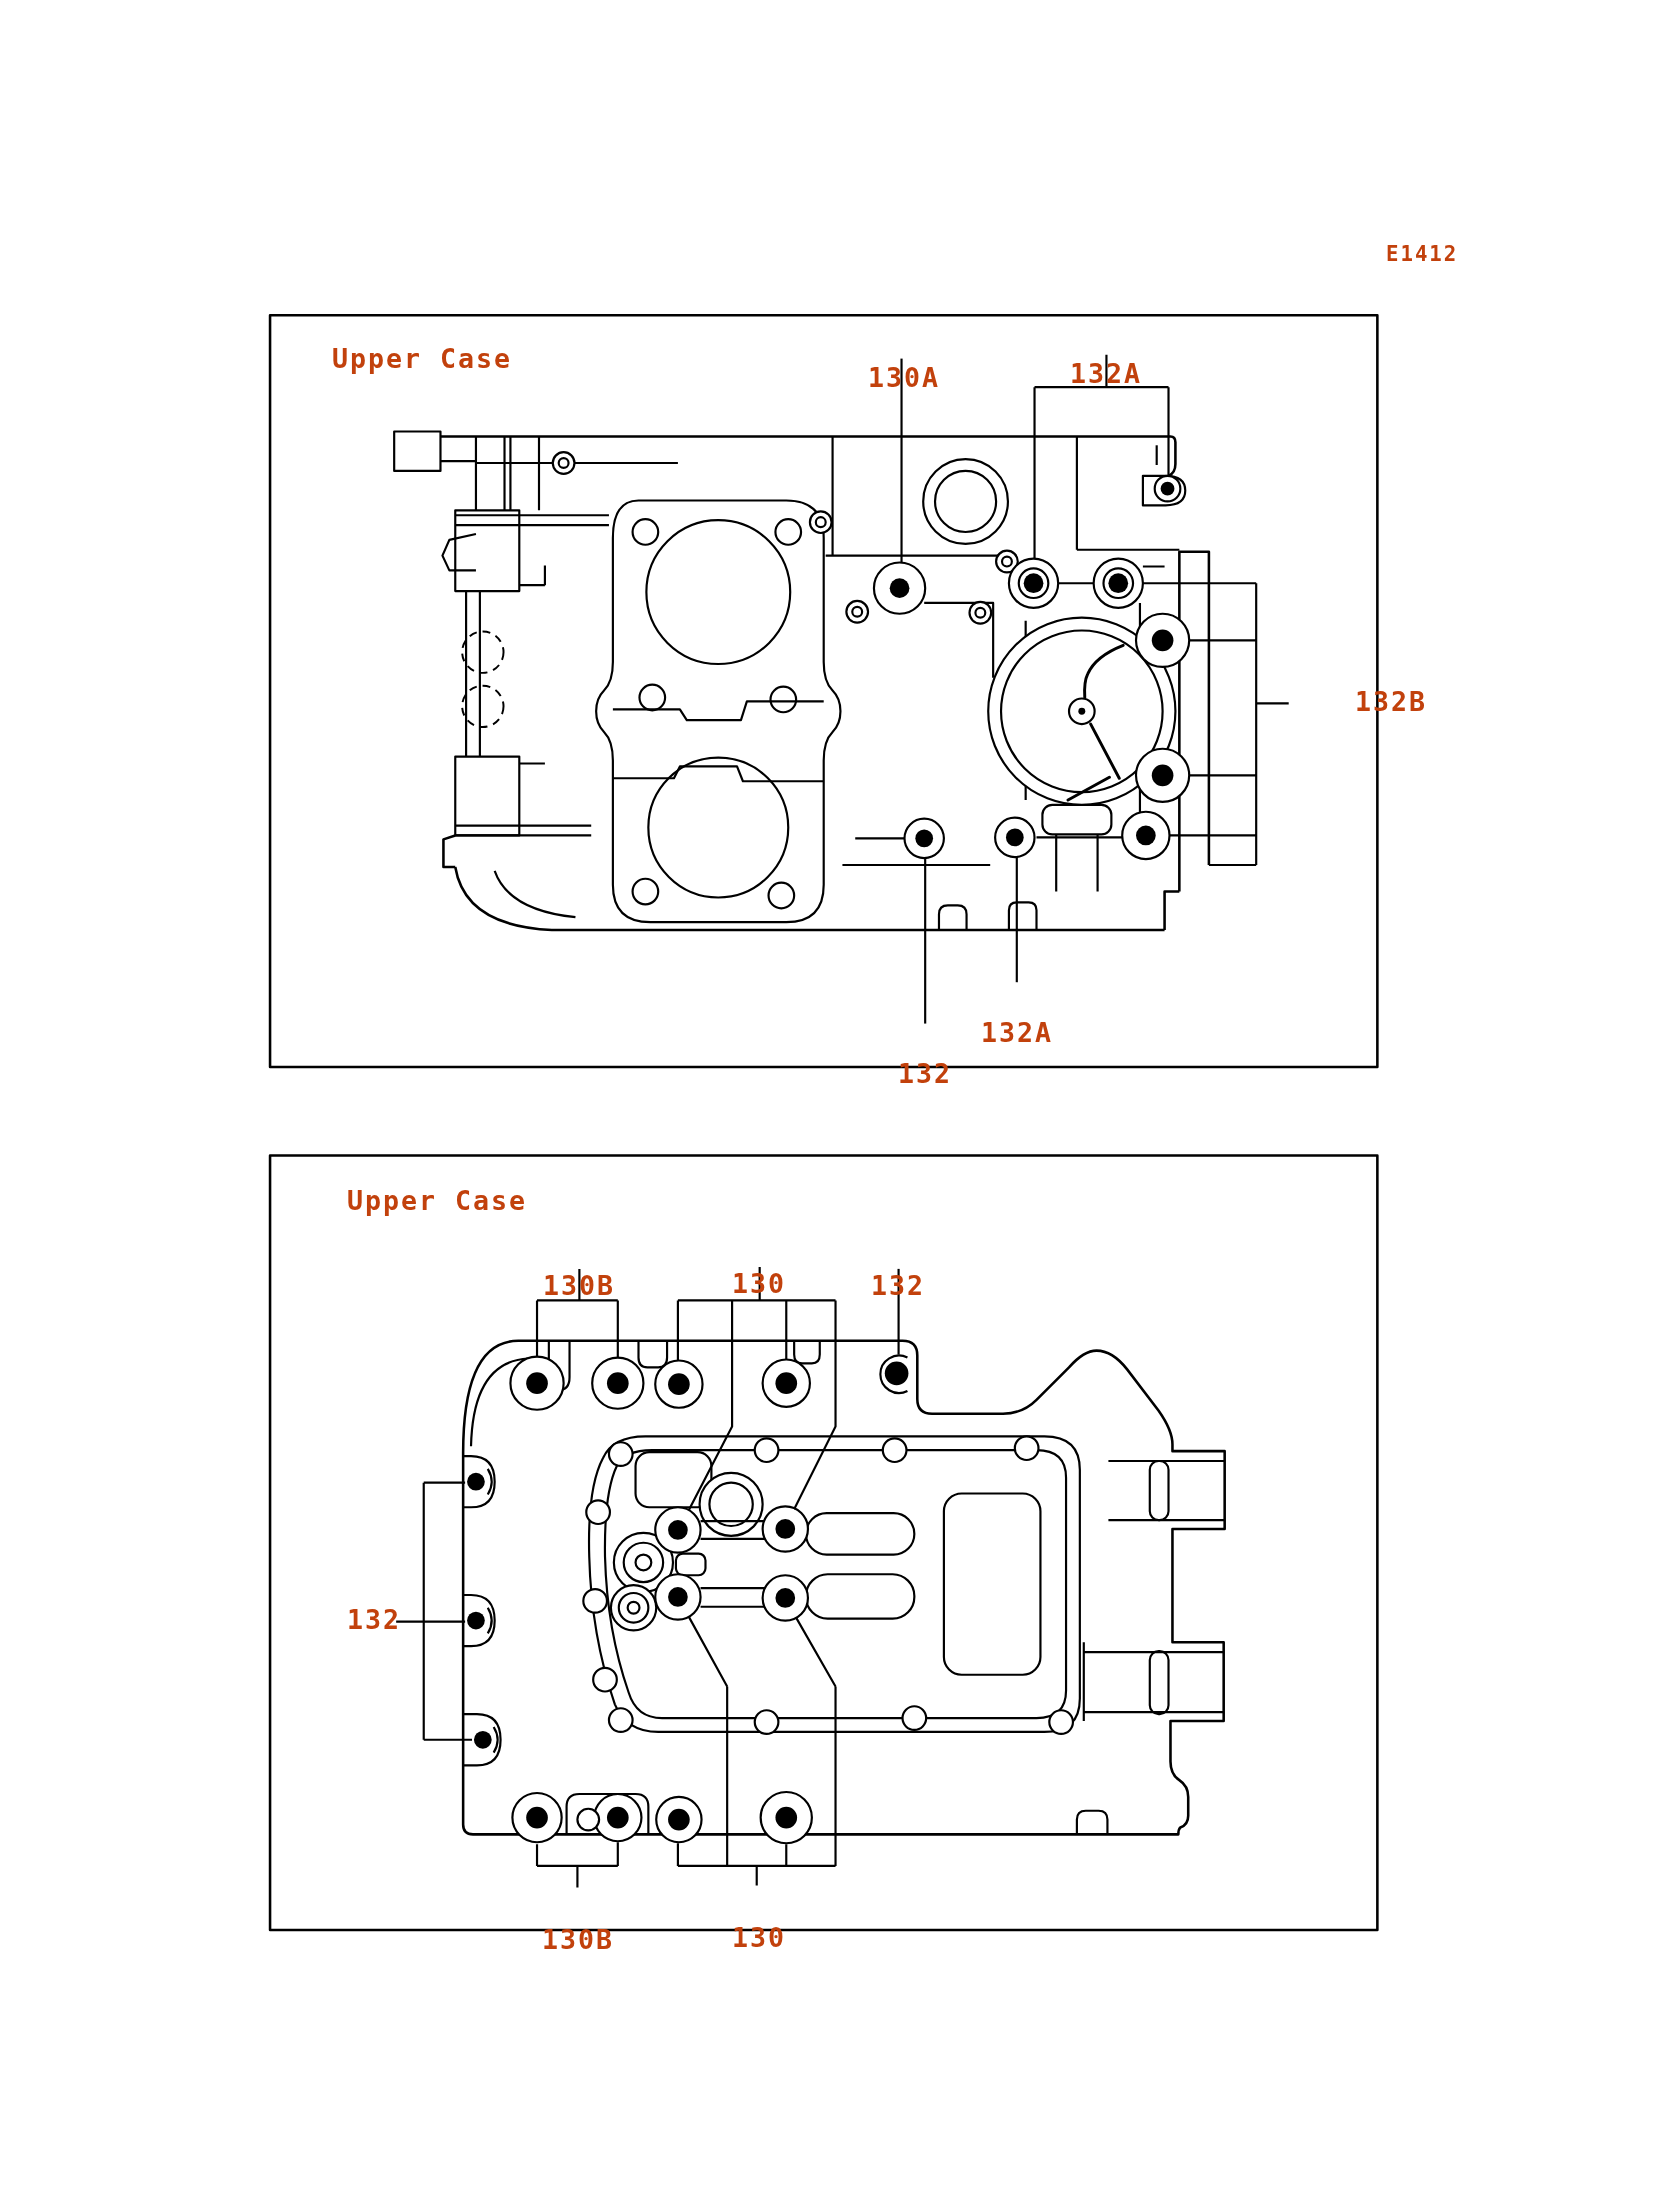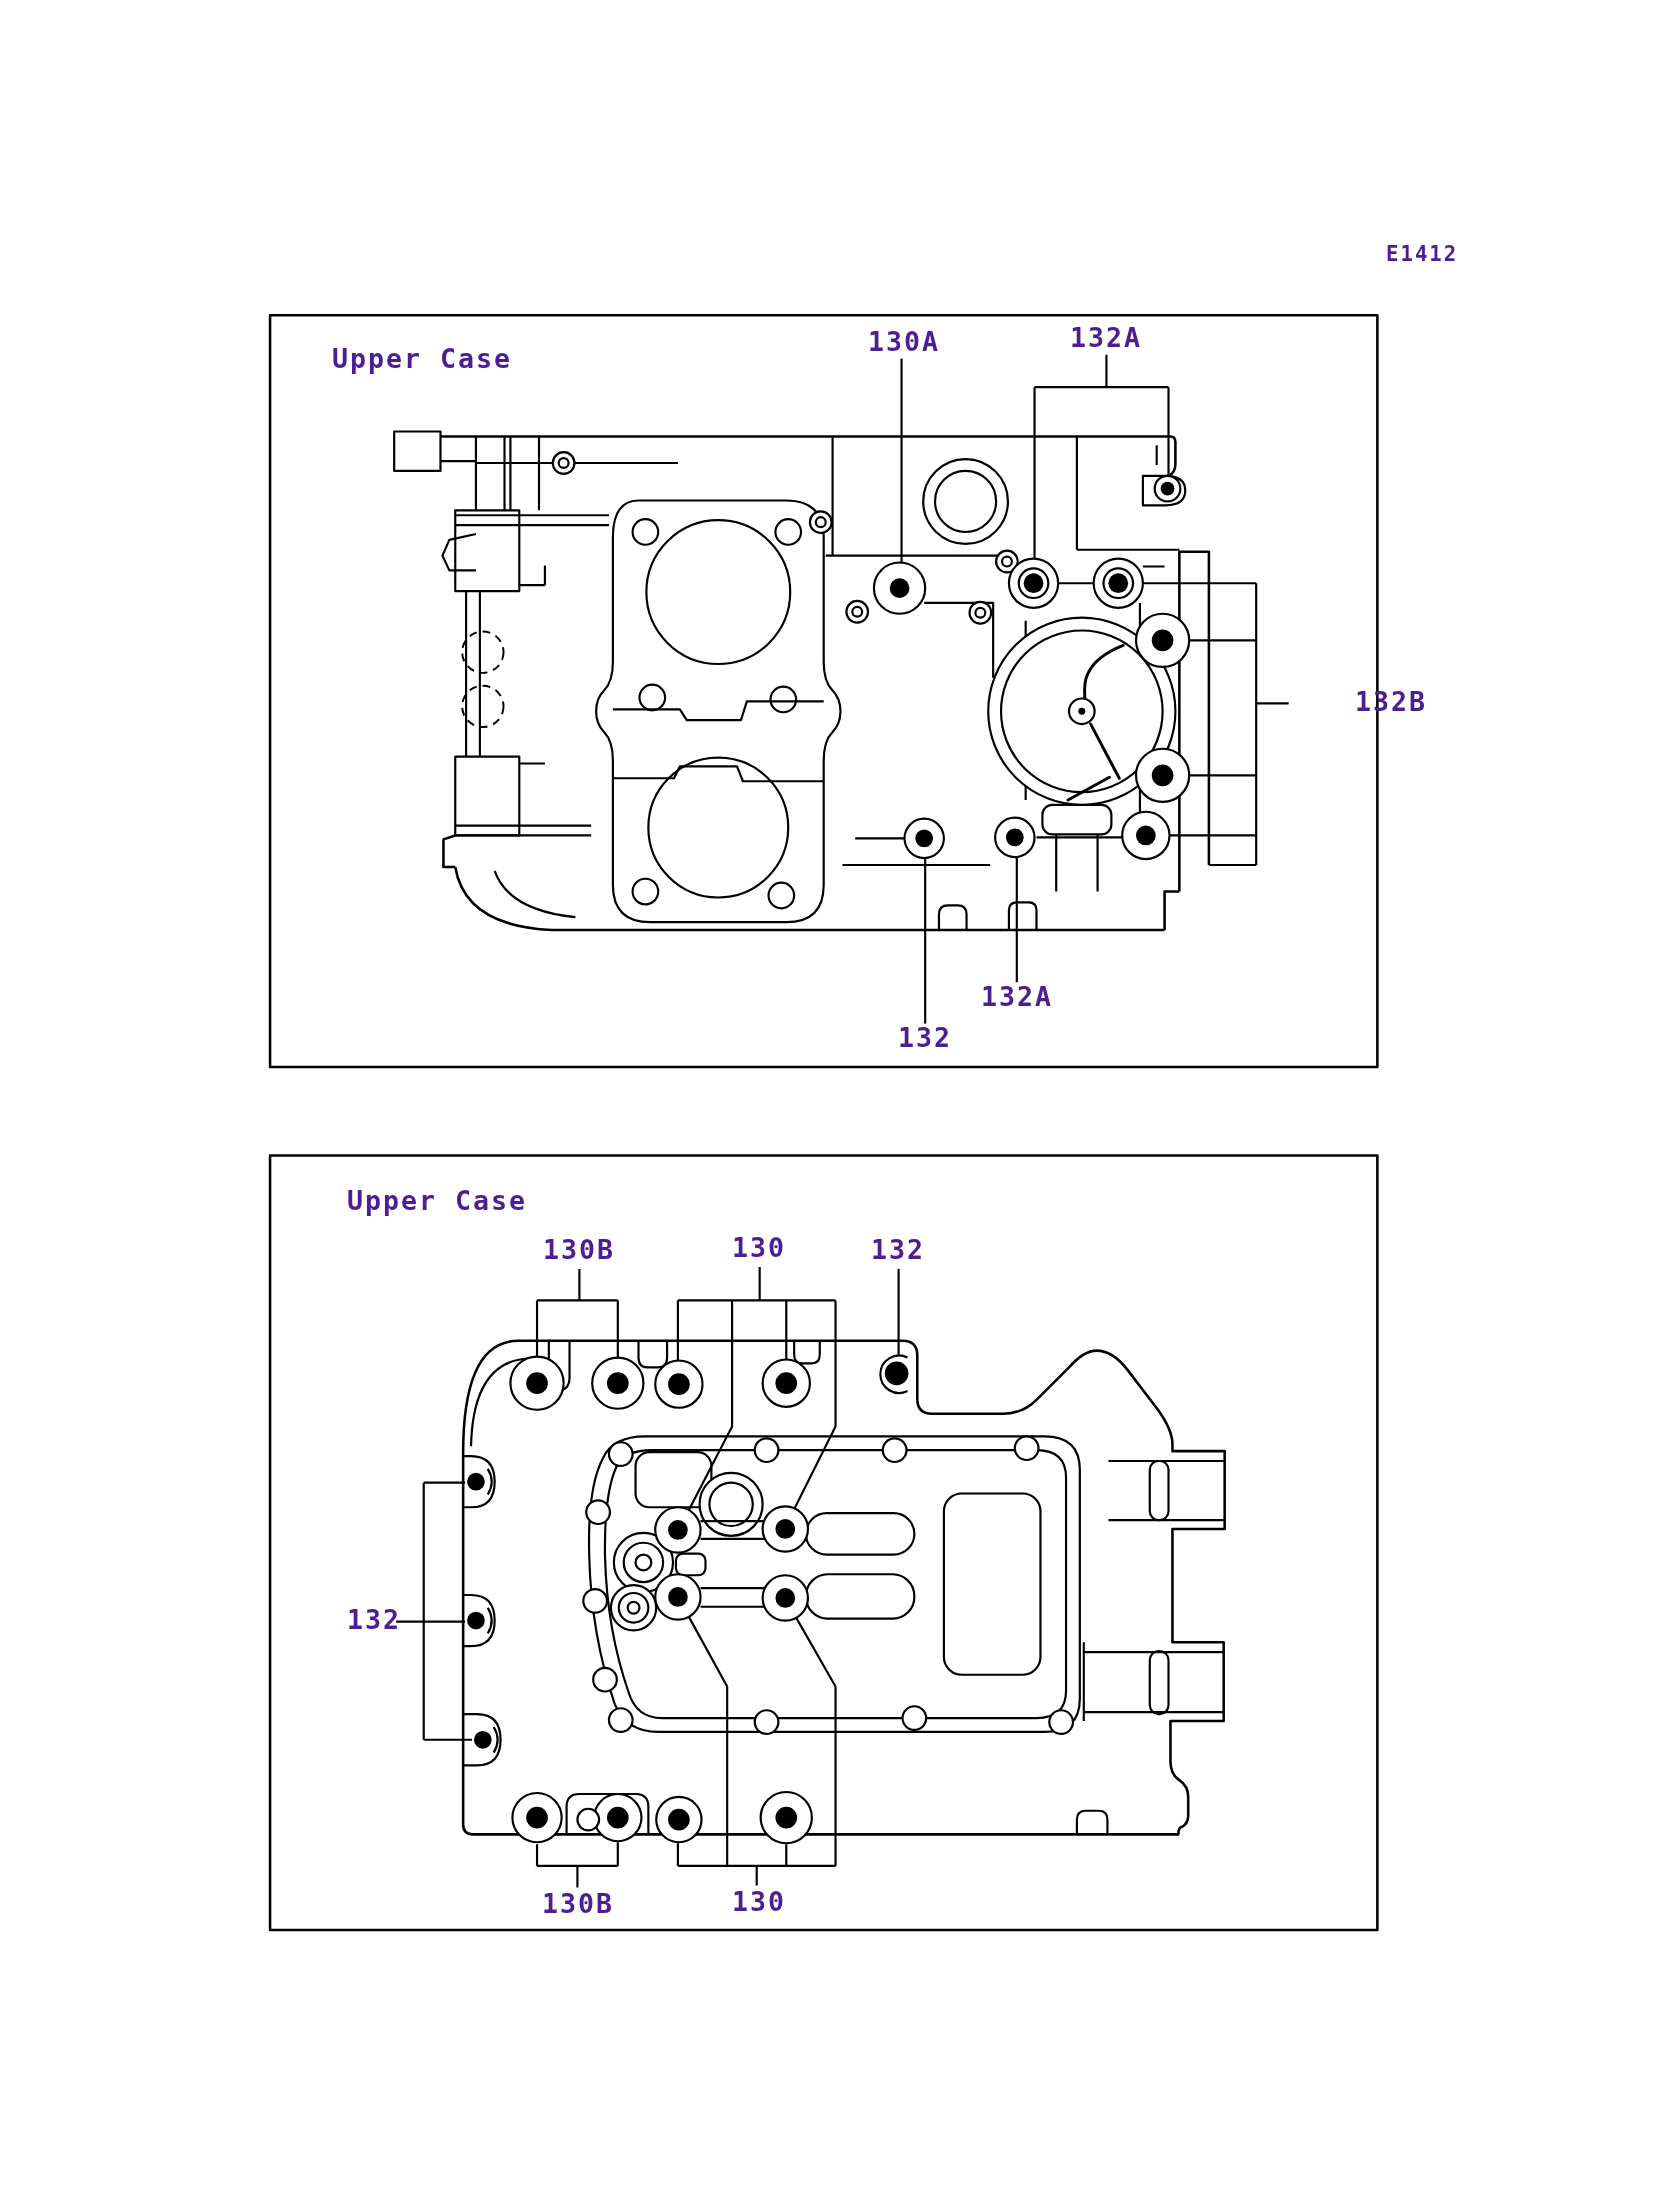--- a/index.html
+++ b/index.html
@@ -3,23 +3,23 @@
 <meta charset="utf-8">
 <style>
   html,body{margin:0;padding:0;}
   body{
     width:1675px;height:2190px;position:relative;background:#ffffff;
     font-family:"DejaVu Sans Mono","Liberation Mono",monospace;
   }
   #art{position:absolute;left:0;top:0;}
   .lbl{
     position:absolute;font-weight:bold;font-size:26.6px;letter-spacing:2px;
-    color:#4c1d95;white-space:nowrap;line-height:1;
+    color:#c2410c;white-space:nowrap;line-height:1;
   }
-  .ctr{transform:translateX(-50%);}
+  .ctr{transform:translateX(-50%);margin-top:36px;}
   .code{font-size:20.7px;letter-spacing:2px;}
   .ln{fill:none;stroke:#000;stroke-width:2.2;stroke-linejoin:round;}
   .ln3{fill:none;stroke:#000;stroke-width:2.6;stroke-linejoin:round;}
   .lead{fill:none;stroke:#000;stroke-width:2.2;stroke-linejoin:miter;}
   .wf{fill:#ffffff;stroke:#000;stroke-width:2.2;}
   .dot{fill:#000;stroke:none;}
   .dash{fill:none;stroke:#000;stroke-width:2;stroke-dasharray:8 6;}
   .spring{fill:none;stroke:#000;stroke-width:3;stroke-linecap:round;}
 </style>
 </head>

